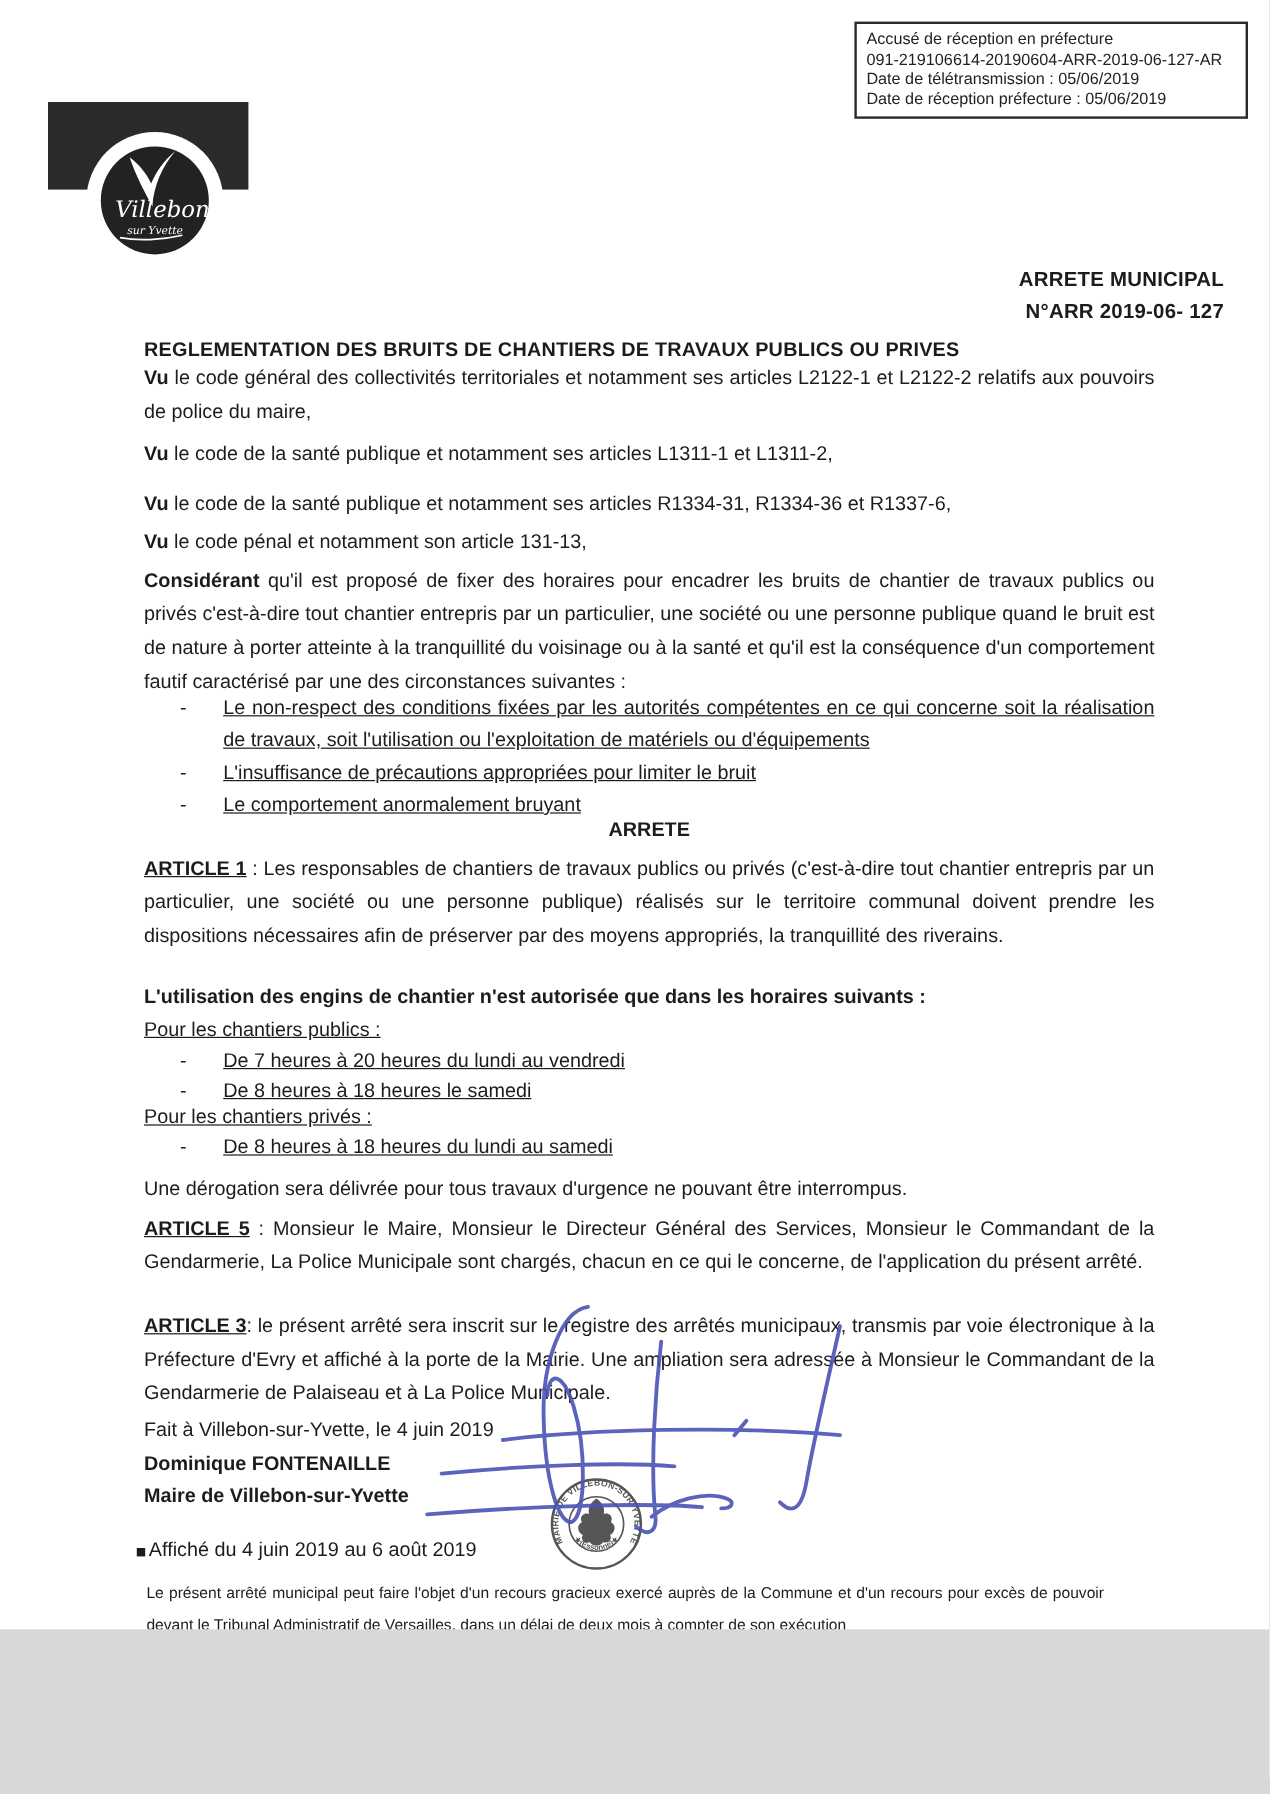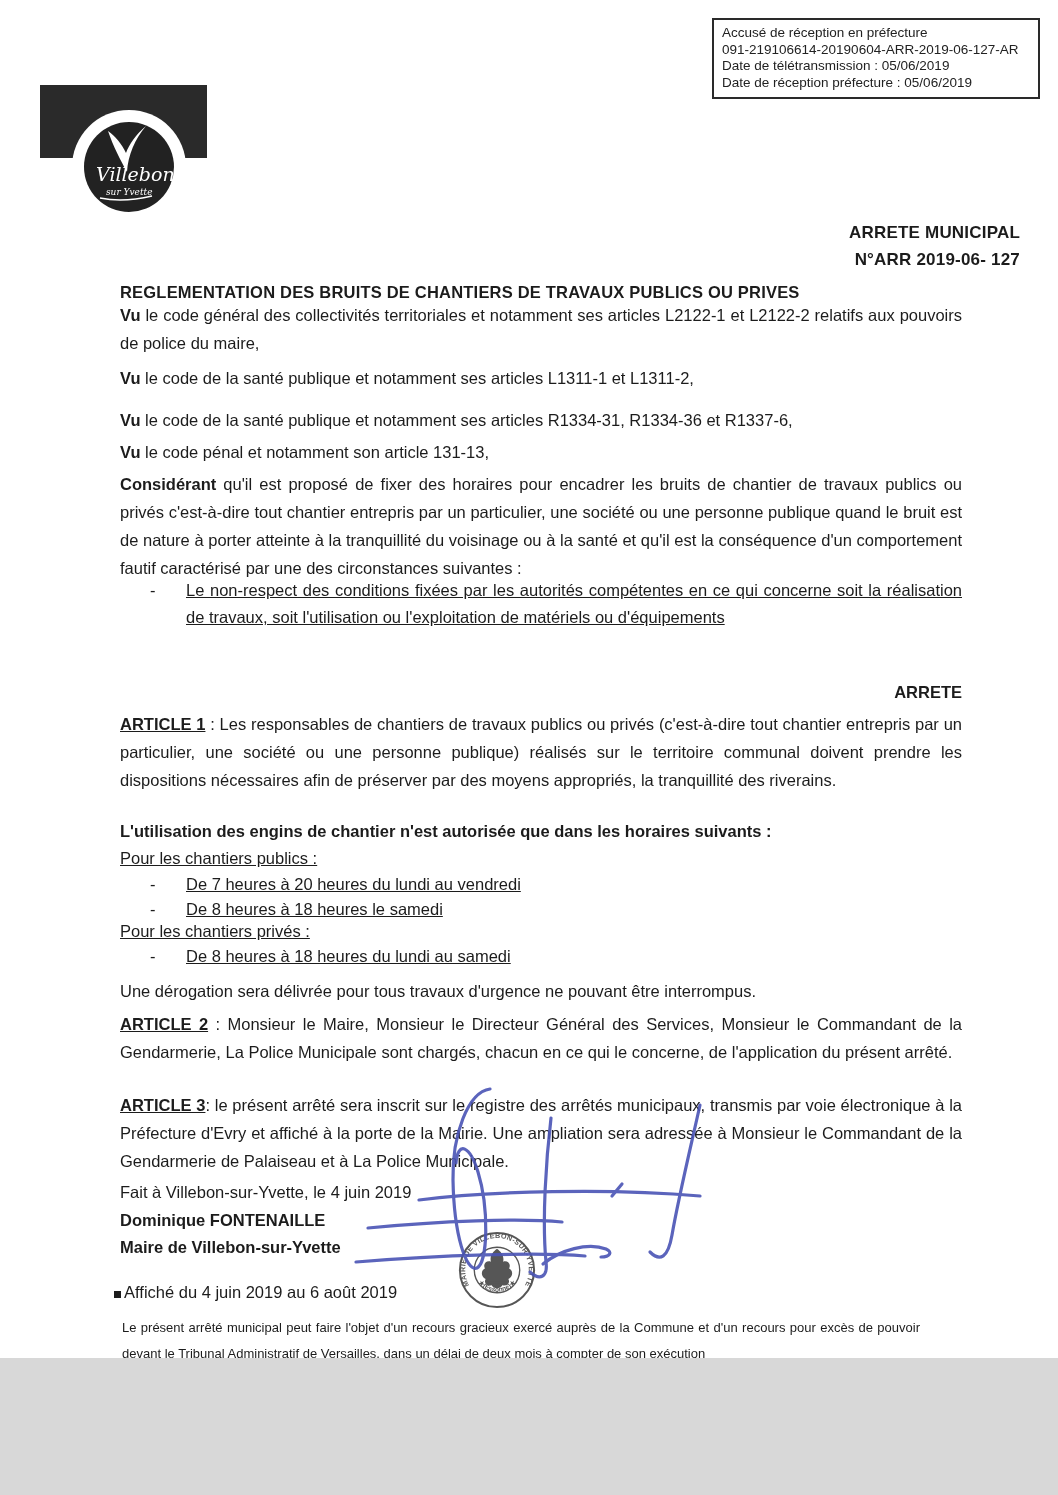--- a/index.html
+++ b/index.html
@@ -26,21 +26,21 @@
   }
   
   .content{position:absolute;left:120px;top:0;width:842px;font-size:16.5px;line-height:28px;}
   .blk{position:absolute;left:0;width:842px;}
   .just{text-align:justify;}
   .bold{font-weight:bold;}
   .lead{font-weight:bold;}
   .lead-u{font-weight:bold;text-decoration:underline;}
   .sublabel{text-decoration:underline;}
   .doc-heading{font-weight:bold;letter-spacing:.2px;}
-  .centered{text-align:right;}
+  .centered{text-align:center;}
   ul.dash{list-style:none;margin:0;padding:0;}
   ul.dash li{position:relative;padding-left:66px;line-height:27px;text-align:justify;text-decoration:underline;}
   ul.dash li::before{content:"-";position:absolute;left:30px;top:0;}
   ul.hours li{line-height:25px;}
   .square-bullet{display:inline-block;width:7px;height:7px;background:#1c1c1c;margin-right:3px;}
   .footer-notice{font-size:13px;line-height:26px;}
   .page-number{position:absolute;left:724px;top:1376px;font-size:13px;color:#8c8c8c;}
   
   .seal{position:absolute;left:444px;top:1217px;width:106px;height:106px;opacity:.87;z-index:5;}
   .signature{position:absolute;left:340px;top:1063px;width:400px;height:262px;z-index:6;}
@@ -91,20 +91,22 @@
     <p class="blk" style="top:438px;margin:0">
       <span class="lead">Vu</span><span> le code pénal et notamment son article 131-13,</span>
     </p>
 
     <p class="blk just" style="top:470px;margin:0">
       <span class="lead">Considérant</span><span> qu'il est proposé de fixer des horaires pour encadrer les bruits de chantier de travaux publics ou privés c'est-à-dire tout chantier entrepris par un particulier, une société ou une personne publique quand le bruit est de nature à porter atteinte à la tranquillité du voisinage ou à la santé et qu'il est la conséquence d'un comportement fautif caractérisé par une des circonstances suivantes :</span>
     </p>
 
     <ul class="dash blk" style="top:577px">
       <li>Le non-respect des conditions fixées par les autorités compétentes en ce qui concerne soit la réalisation de travaux, soit l'utilisation ou l'exploitation de matériels ou d'équipements</li>
+      <li>L'insuffisance de précautions appropriées pour limiter le bruit</li>
+      <li>Le comportement anormalement bruyant</li>
     </ul>
 
     <div class="blk centered bold" style="top:678px">ARRETE</div>
 
     <p class="blk just" style="top:710px;margin:0">
       <span class="lead-u">ARTICLE 1</span><span> : </span><span>Les responsables de chantiers de travaux publics ou privés (c'est-à-dire tout chantier entrepris par un particulier, une société ou une personne publique) réalisés sur le territoire communal doivent prendre les dispositions nécessaires afin de préserver par des moyens appropriés, la tranquillité des riverains.</span>
     </p>
 
     <div class="blk bold" style="top:817px">L'utilisation des engins de chantier n'est autorisée que dans les horaires suivants :</div>
     <div class="blk" style="top:844px"><span class="sublabel">Pour les chantiers publics :</span></div>
@@ -113,21 +115,21 @@
       <li>De 8 heures à 18 heures le samedi</li>
     </ul>
     <div class="blk" style="top:917px"><span class="sublabel">Pour les chantiers privés :</span></div>
     <ul class="dash hours blk" style="top:944px">
       <li>De 8 heures à 18 heures du lundi au samedi</li>
     </ul>
 
     <p class="blk" style="top:977px;margin:0">Une dérogation sera délivrée pour tous travaux d'urgence ne pouvant être interrompus.</p>
 
     <p class="blk just" style="top:1010px;margin:0">
-      <span class="lead-u">ARTICLE 2</span><span> : </span><span>Monsieur le Maire, Monsieur le Directeur Général des Services, Monsieur le Commandant de la Gendarmerie, La Police Municipale sont chargés, chacun en ce qui le concerne, de l'application du présent arrêté.</span>
+      <span class="lead-u">ARTICLE 5</span><span> : </span><span>Monsieur le Maire, Monsieur le Directeur Général des Services, Monsieur le Commandant de la Gendarmerie, La Police Municipale sont chargés, chacun en ce qui le concerne, de l'application du présent arrêté.</span>
     </p>
 
     <p class="blk just" style="top:1091px;margin:0">
       <span class="lead-u">ARTICLE 3</span><span>: </span><span>le présent arrêté sera inscrit sur le registre des arrêtés municipaux, transmis par voie électronique à la Préfecture d'Evry et affiché à la porte de la Mairie. Une ampliation sera adressée à Monsieur le Commandant de la Gendarmerie de Palaiseau et à La Police Municipale.</span>
     </p>
 
     <div class="blk" style="top:1178px">Fait à Villebon-sur-Yvette, le 4 juin 2019</div>
     <div class="blk bold" style="top:1207px;line-height:27px">
       <div>Dominique FONTENAILLE</div>
       <div>Maire de Villebon-sur-Yvette</div>

